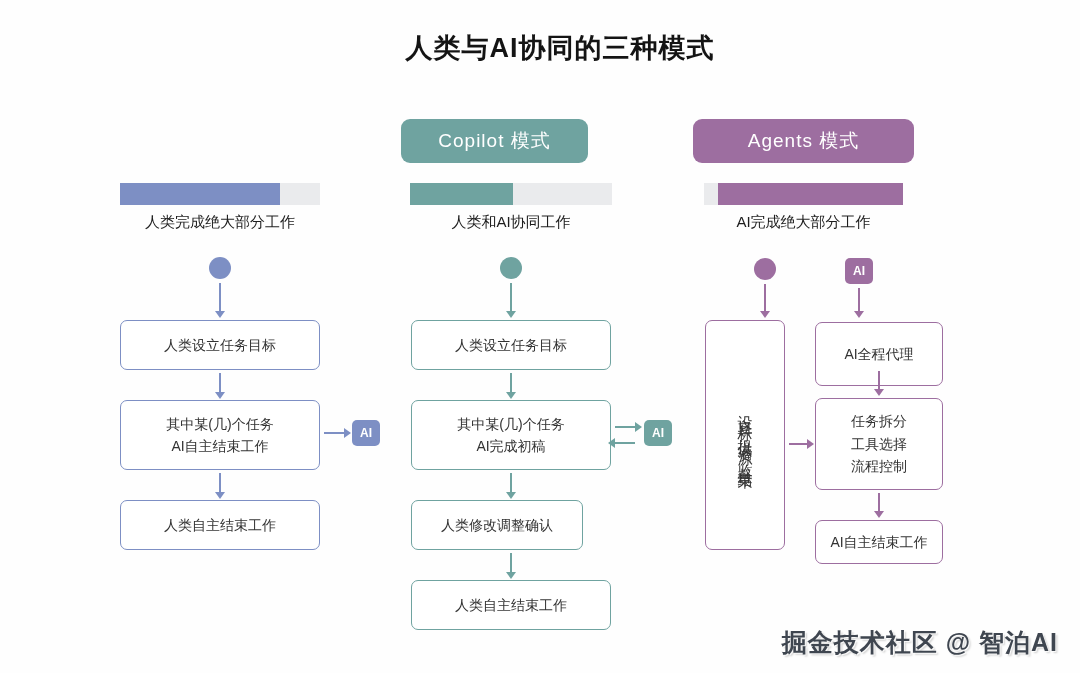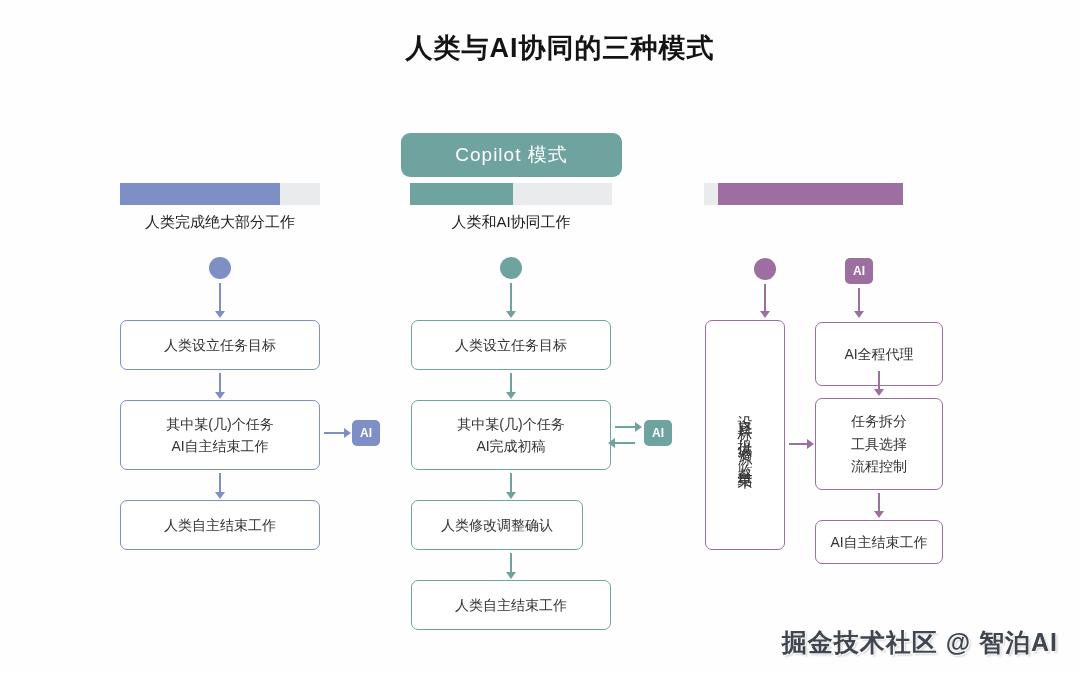--- a/index.html
+++ b/index.html
@@ -88,21 +88,21 @@
     <div class="ai-badge" style="left:352px;top:420px">AI</div>
 
     <div class="arr-down" style="left:219px;top:473px;height:19px"></div>
 
     <div class="box" style="left:120px;top:500px;width:200px;height:50px">
       <span>人类自主结束工作</span>
     </div>
   </div>
 
   <div class="layer c-cop">
-    <div class="pill" style="left:401px;top:133px;width:221px">Copilot 模式</div>
+    <div class="pill" style="left:401px;top:119px;width:187px">Copilot 模式</div>
 
     <div class="bar" style="left:410px;top:183px;width:202px">
       <div class="fill" style="left:0;width:51%"></div>
     </div>
     <div class="bar-label" style="left:410px;top:213px;width:202px">人类和AI协同工作</div>
 
     <div class="dot" style="left:500px;top:257px"></div>
     <div class="arr-down" style="left:510px;top:283px;height:28px"></div>
 
     <div class="box" style="left:411px;top:320px;width:200px;height:50px">
@@ -127,24 +127,26 @@
     </div>
 
     <div class="arr-down" style="left:510px;top:553px;height:19px"></div>
 
     <div class="box" style="left:411px;top:580px;width:200px;height:50px">
       <span>人类自主结束工作</span>
     </div>
   </div>
 
   <div class="layer c-agt">
+    <div class="pill" style="left:693px;top:119px;width:221px">Agents 模式</div>
 
     <div class="bar" style="left:704px;top:183px;width:199px">
       <div class="fill" style="right:0;width:93%"></div>
     </div>
+    <div class="bar-label" style="left:704px;top:213px;width:199px">AI完成绝大部分工作</div>
 
     <div class="dot" style="left:754px;top:258px"></div>
     <div class="ai-badge" style="left:845px;top:258px">AI</div>
 
     <div class="arr-down" style="left:764px;top:284px;height:27px"></div>
     <div class="arr-down" style="left:858px;top:288px;height:23px"></div>
 
     <div class="box" style="left:705px;top:320px;width:80px;height:230px">
       <span class="vtext">设立目标 提供资源 监督结果</span>
     </div>

